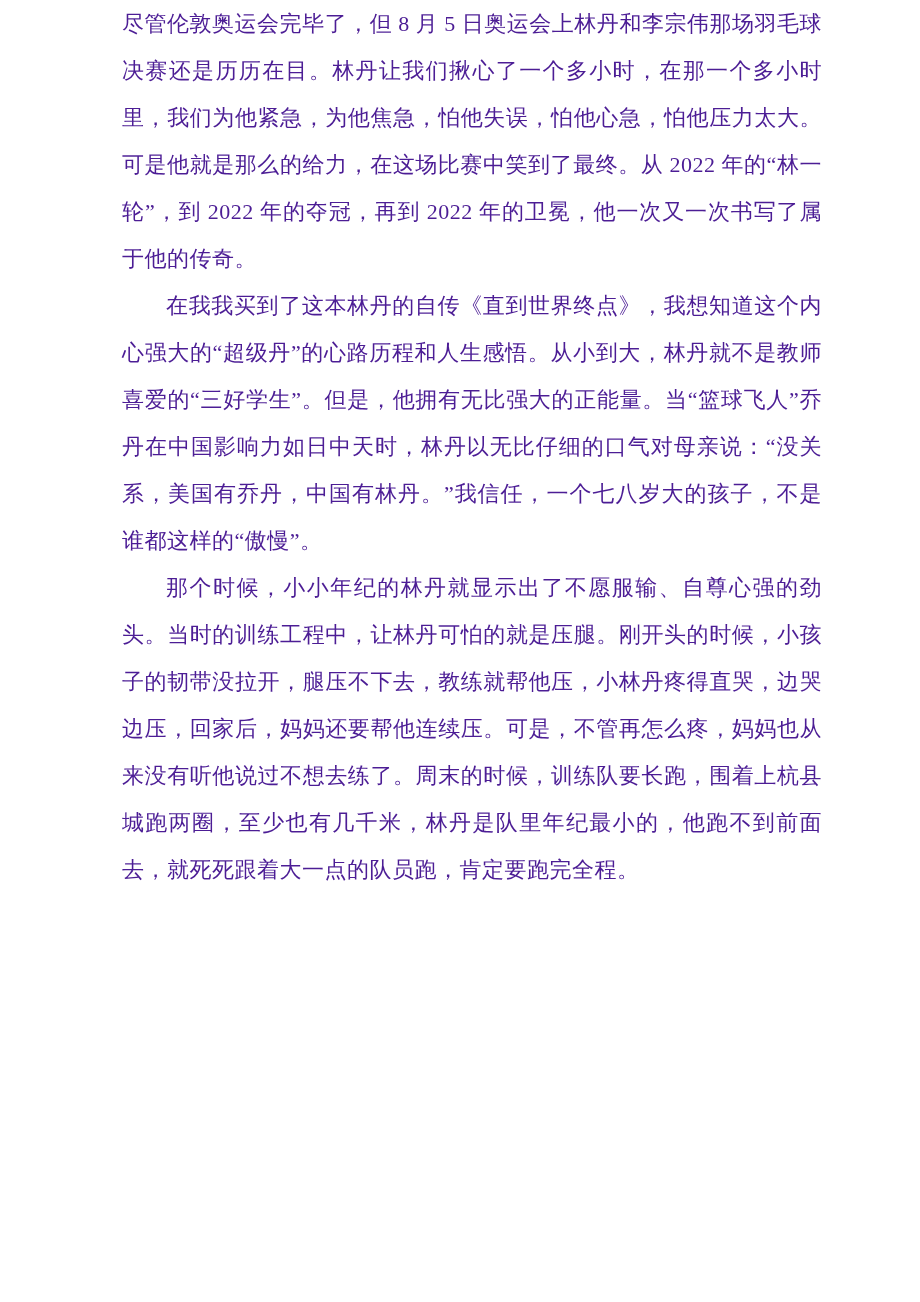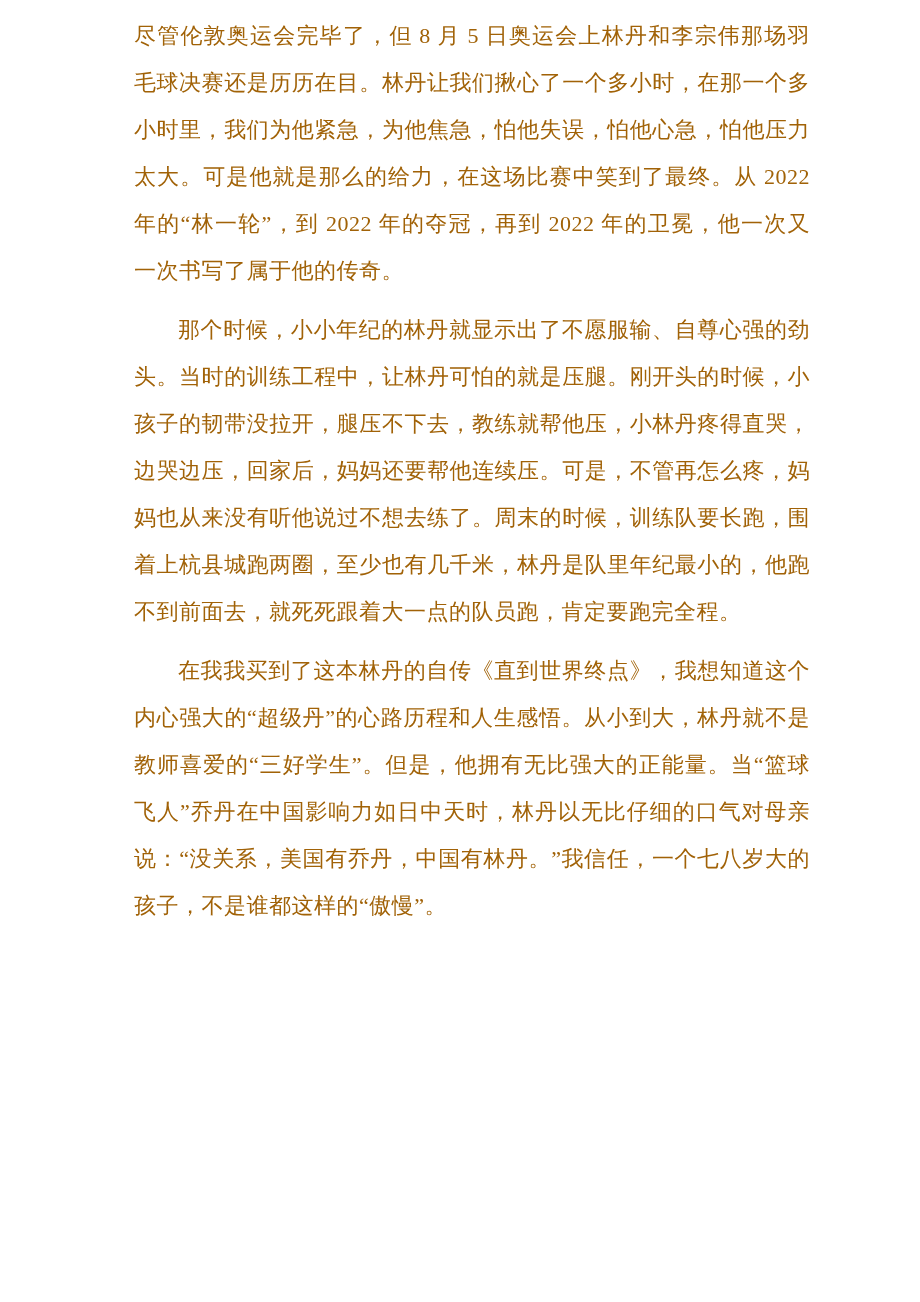--- a/index.html
+++ b/index.html
@@ -24,36 +24,36 @@
   .doc-title {
     margin: 186px 0 46px 0;
     font-size: 33px;
     font-weight: bold;
     color: #ff0000;
     text-align: center;
     line-height: 1.3;
     letter-spacing: 1px;
   }
   .para {
-    margin: 12px;
+    margin: 0;
     font-size: 22px;
     line-height: 47px;
-    color: #a16207;
+    color: #4c1d95;
     text-align: justify;
     letter-spacing: 0.5px;
   }
   .para.indent {
     text-indent: 2em;
   }
 </style>
 </head>
 <body>
 
 <div class="page">
   <div class="content">
 
     <p class="para">尽管伦敦奥运会完毕了，但 8 月 5 日奥运会上林丹和李宗伟那场羽毛球决赛还是历历在目。林丹让我们揪心了一个多小时，在那一个多小时里，我们为他紧急，为他焦急，怕他失误，怕他心急，怕他压力太大。可是他就是那么的给力，在这场比赛中笑到了最终。从 2022 年的“林一轮”，到 2022 年的夺冠，再到 2022 年的卫冕，他一次又一次书写了属于他的传奇。</p>
 
+    <p class="para indent">在我我买到了这本林丹的自传《直到世界终点》，我想知道这个内心强大的“超级丹”的心路历程和人生感悟。从小到大，林丹就不是教师喜爱的“三好学生”。但是，他拥有无比强大的正能量。当“篮球飞人”乔丹在中国影响力如日中天时，林丹以无比仔细的口气对母亲说：“没关系，美国有乔丹，中国有林丹。”我信任，一个七八岁大的孩子，不是谁都这样的“傲慢”。</p>
+
     <p class="para indent">那个时候，小小年纪的林丹就显示出了不愿服输、自尊心强的劲头。当时的训练工程中，让林丹可怕的就是压腿。刚开头的时候，小孩子的韧带没拉开，腿压不下去，教练就帮他压，小林丹疼得直哭，边哭边压，回家后，妈妈还要帮他连续压。可是，不管再怎么疼，妈妈也从来没有听他说过不想去练了。周末的时候，训练队要长跑，围着上杭县城跑两圈，至少也有几千米，林丹是队里年纪最小的，他跑不到前面去，就死死跟着大一点的队员跑，肯定要跑完全程。</p>
-
-    <p class="para indent">在我我买到了这本林丹的自传《直到世界终点》，我想知道这个内心强大的“超级丹”的心路历程和人生感悟。从小到大，林丹就不是教师喜爱的“三好学生”。但是，他拥有无比强大的正能量。当“篮球飞人”乔丹在中国影响力如日中天时，林丹以无比仔细的口气对母亲说：“没关系，美国有乔丹，中国有林丹。”我信任，一个七八岁大的孩子，不是谁都这样的“傲慢”。</p>
   </div>
 </div>
 
 </body></html>

